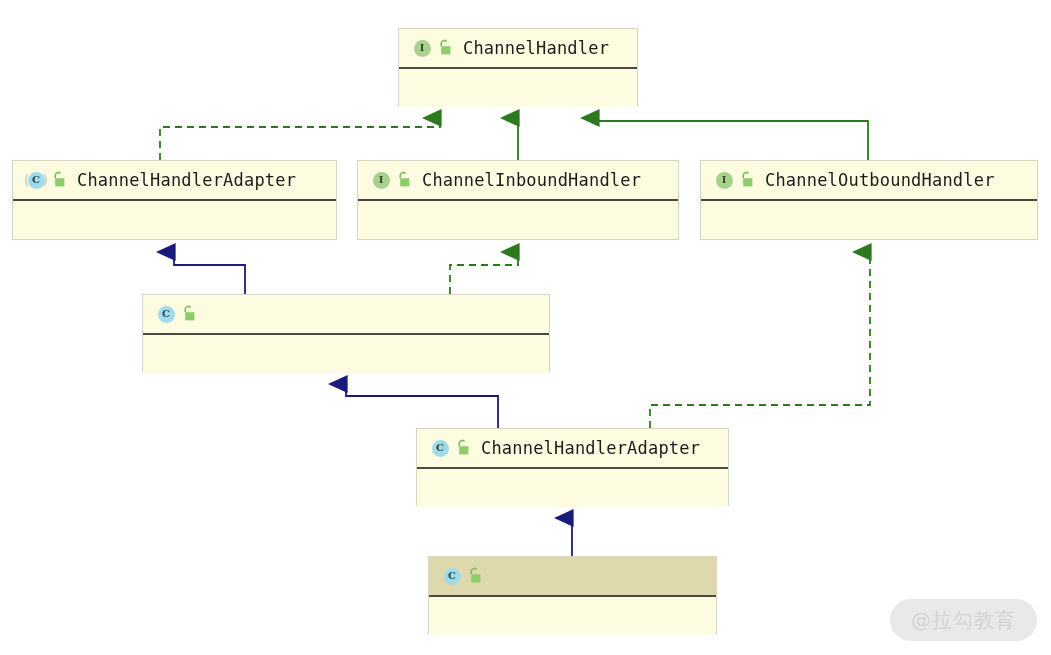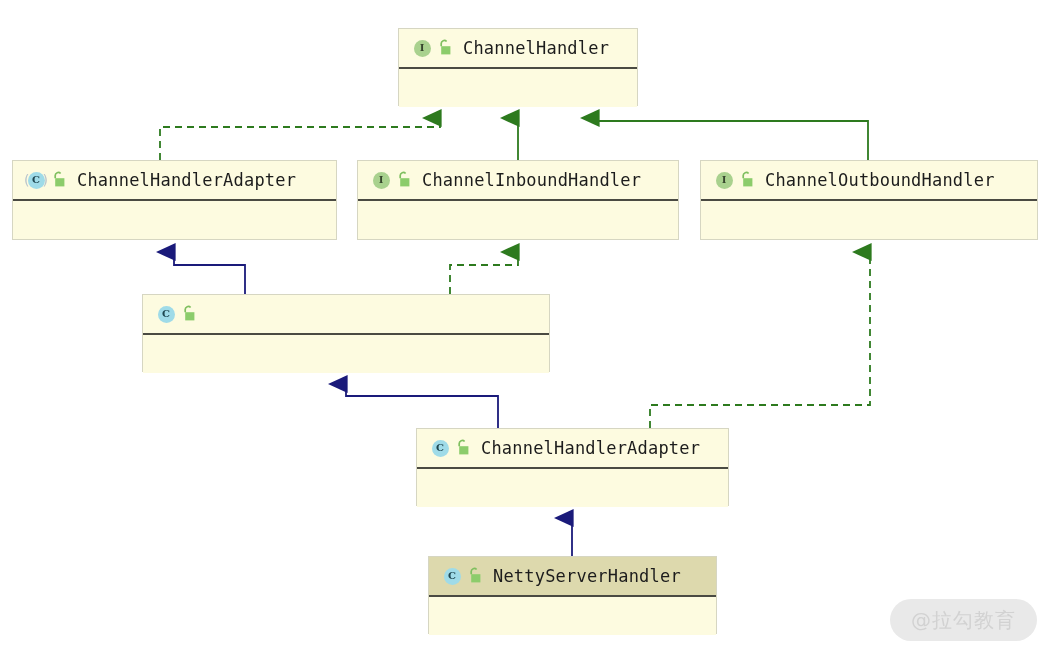--- a/index.html
+++ b/index.html
@@ -241,20 +241,19 @@
     <div class="uml-header">
       <span class="kind-icon cls">
         <span class="disc">C</span>
       </span>
       <span class="lock-icon">
         <svg viewBox="0 0 16 18" width="16" height="18" aria-hidden="true">
           <path d="M4.2 7.2 V4.6 a3.1 3.1 0 0 1 5.4 -2.1" fill="none" stroke="#7fbf5f" stroke-width="1.7"></path>
           <rect x="4.2" y="7.2" width="9.2" height="8.2" fill="#8ccc6b"></rect>
         </svg>
       </span>
-      <span class="uml-name">NettyServerHandler</span>
     </div>
     <div class="uml-body"></div>
   </div>
 
   <div class="watermark" style="left:890px; top:599px; width:147px; height:42px;">@拉勾教育</div>
 
 </div>
 
 </body></html>

